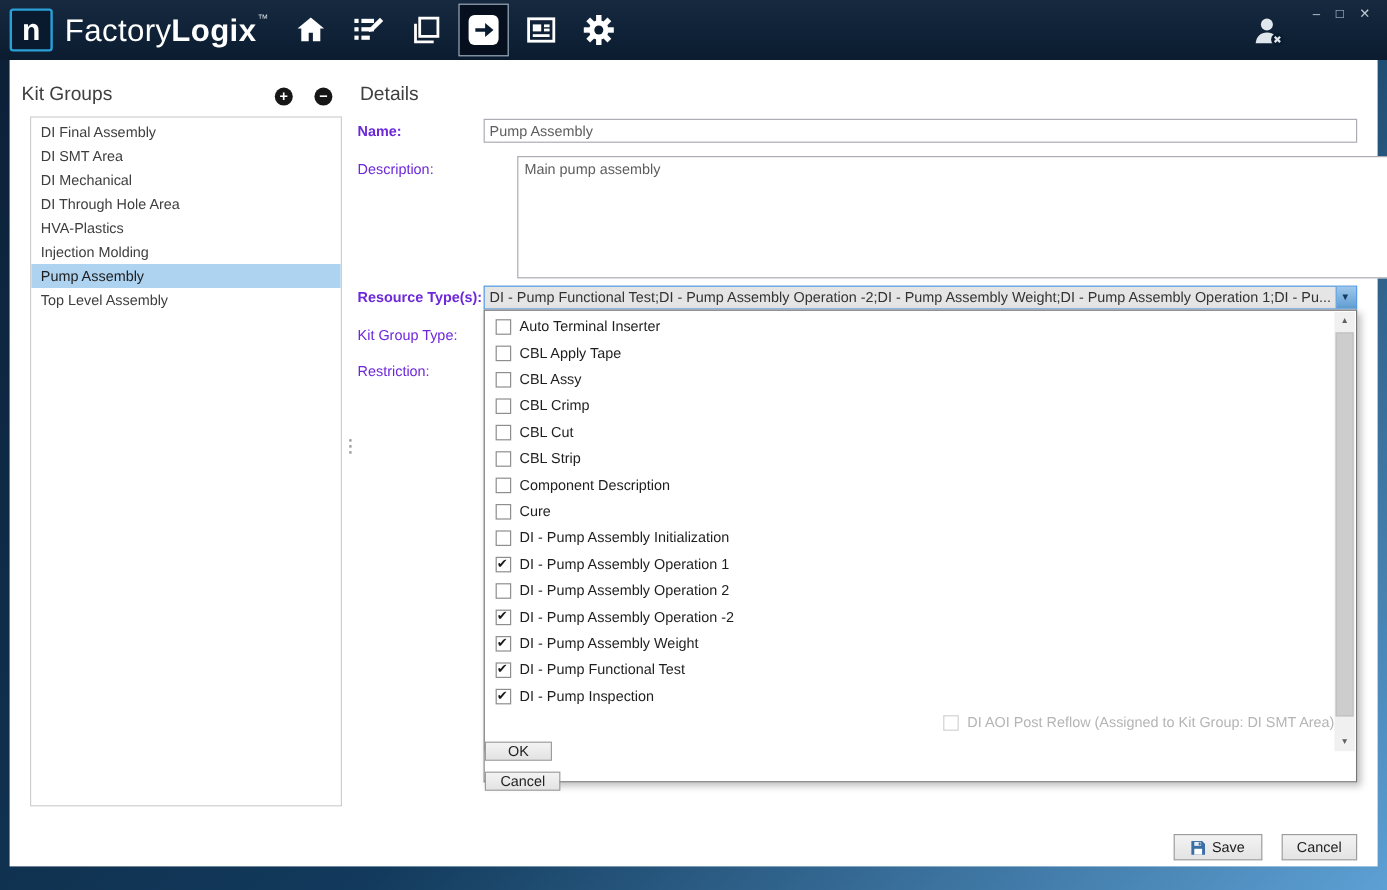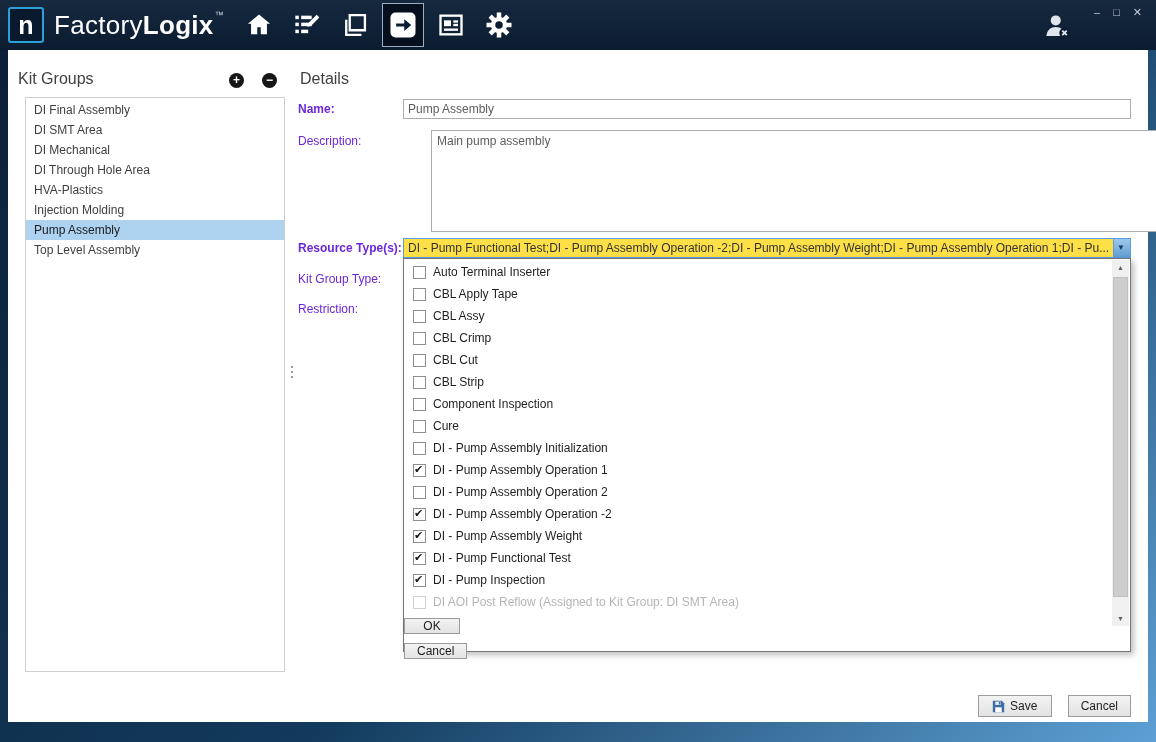--- a/index.html
+++ b/index.html
@@ -63,41 +63,41 @@
   .lbl-restriction { top:252px; }
 
   .name-input { position:absolute; left:395px; top:49px; width:728px; height:20px;
                 border:1px solid #abadb3; font-size:12px; color:#5d5d5d; padding:0 4px;
                 font-family:"Liberation Sans",sans-serif; }
   .desc-input { position:absolute; left:395px; top:80px; width:824px; height:102px;
                 border:1px solid #abadb3; font-size:12px; color:#5d5d5d; padding:3px 5px;
                 resize:none; font-family:"Liberation Sans",sans-serif;margin-left:28px; }
 
   .combo { position:absolute; left:395px; top:188px; width:728px; height:20px;
-           border:1px solid #569de5; background:#fde047; display:flex; cursor:pointer; }
+           border:1px solid #569de5; background:#e5e5e5; display:flex; cursor:pointer; }
   .combo-text { flex:1; font-size:12px; color:#333; line-height:18px; padding:0 4px;
                 white-space:nowrap; overflow:hidden; }
   .combo-btn { width:17px; flex:none; background:linear-gradient(#9dc7ec,#619ed2);
                border-left:1px solid #569de5; position:relative; }
   .combo-btn::before { content:"\25BC"; position:absolute; left:3px; top:4px;
                        font-size:8px; color:#123c61; }
 
   
   .popup { position:absolute; left:395px; top:208px; width:728px; height:394px;
            background:#fff; border:1px solid #767676; box-shadow:3px 3px 6px rgba(0,0,0,.25);
            z-index:5; }
   .opt-list { position:absolute; left:0; top:0; right:18px; height:368px;
               overflow:hidden; padding-top:2px; }
   .opt { height:22px; display:flex; align-items:center; padding-left:9px;
          font-size:12px; color:#1e1e1e; cursor:pointer; white-space:nowrap; }
   .cb { width:13px; height:13px; border:1px solid #8e8e8e; background:#fff;
         margin-right:7px; position:relative; flex:none; }
   .opt.checked .cb::after { content:"\2714"; position:absolute; left:0; top:-2px;
                             font-size:11px; color:#1a1a1a; }
-  .opt.disabled { color:#b5b5b5; }
+  .opt.disabled { color:#b5b5b5;justify-content:flex-end; }
   .opt.disabled .cb { border-color:#d2d2d2; }
 
   .vsb { position:absolute; right:1px; top:1px; width:17px; height:367px; background:#f0f0f0; }
   .sb-arrow { position:absolute; left:0; width:17px; height:16px; text-align:center;
               font-size:7px; line-height:16px; color:#606060; cursor:pointer; }
   .sb-arrow.up { top:0; } .sb-arrow.up::before { content:"\25B2"; }
   .sb-arrow.down { bottom:0; } .sb-arrow.down::before { content:"\25BC"; }
   .sb-thumb { position:absolute; left:1px; right:1px; top:17px; height:320px;
               background:#cdcdcd; border:1px solid #c0c0c0; cursor:grab; }
 
@@ -281,21 +281,21 @@
             <span class="opt-label">CBL Cut</span>
           </div>
 
           <div class="opt">
             <span class="cb"></span>
             <span class="opt-label">CBL Strip</span>
           </div>
 
           <div class="opt">
             <span class="cb"></span>
-            <span class="opt-label">Component Inspection</span>
+            <span class="opt-label">Component Description</span>
           </div>
 
           <div class="opt">
             <span class="cb"></span>
             <span class="opt-label">Cure</span>
           </div>
 
           <div class="opt">
             <span class="cb"></span>
             <span class="opt-label">DI - Pump Assembly Initialization</span>

